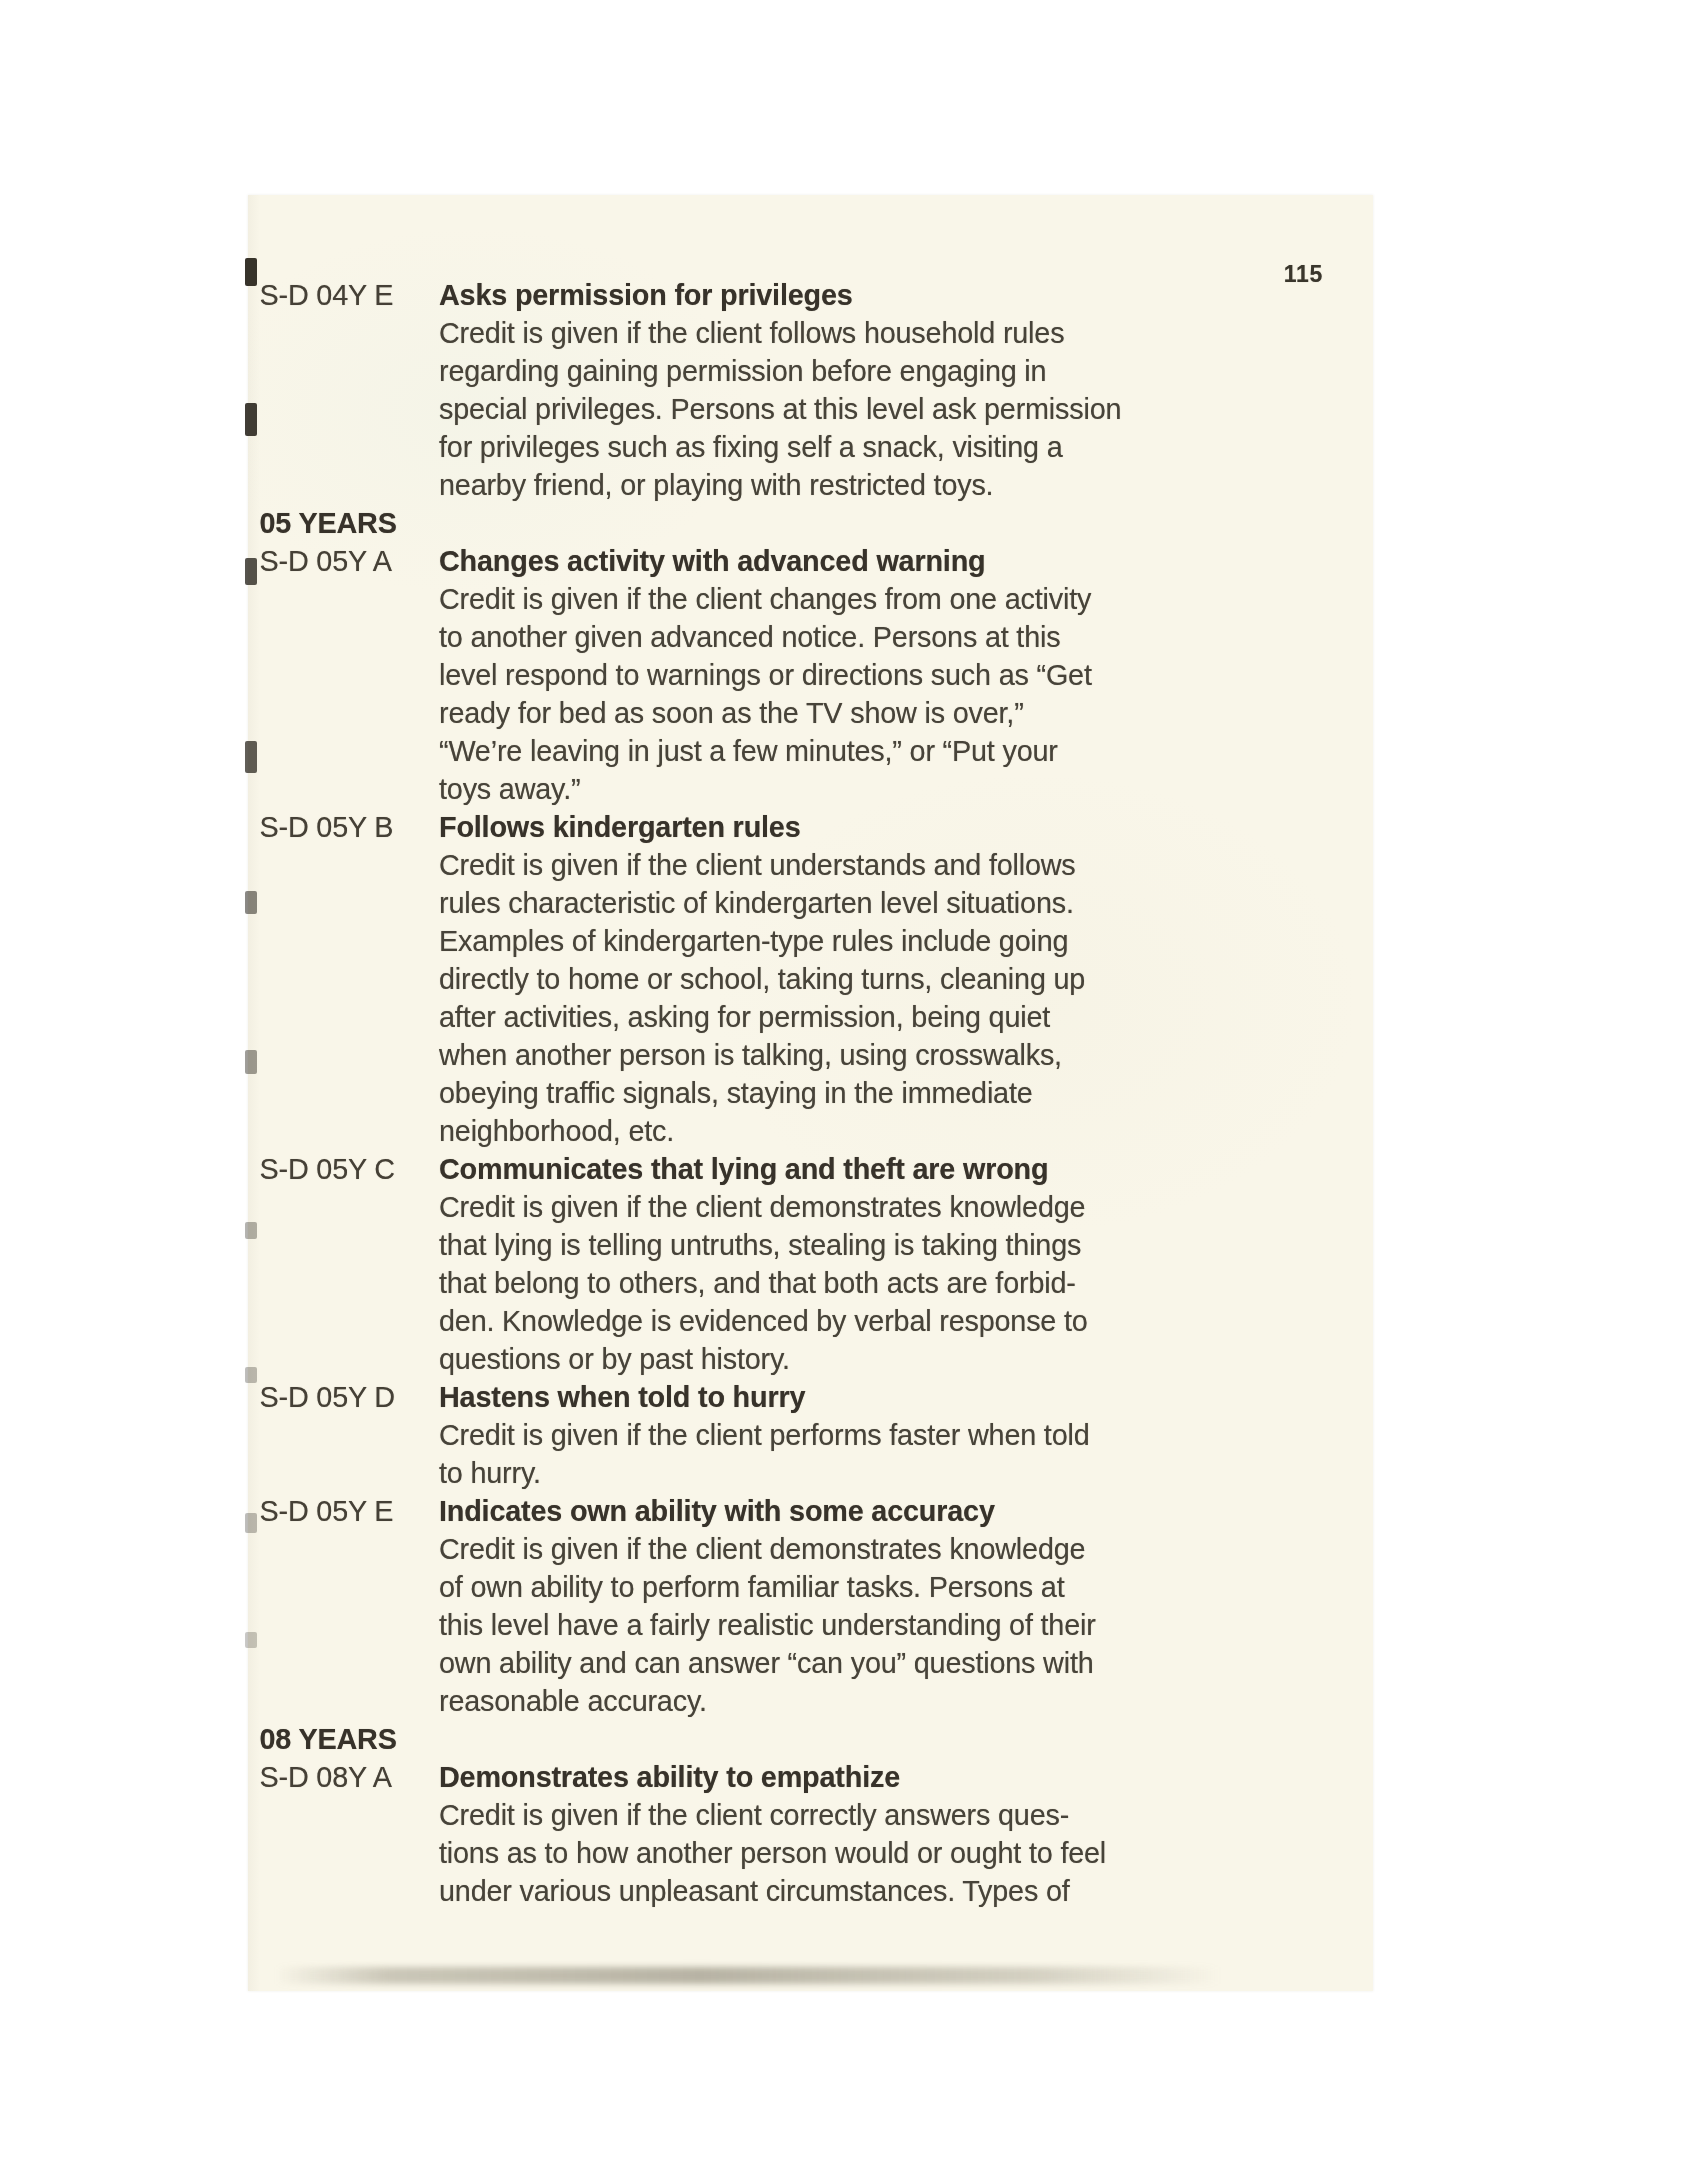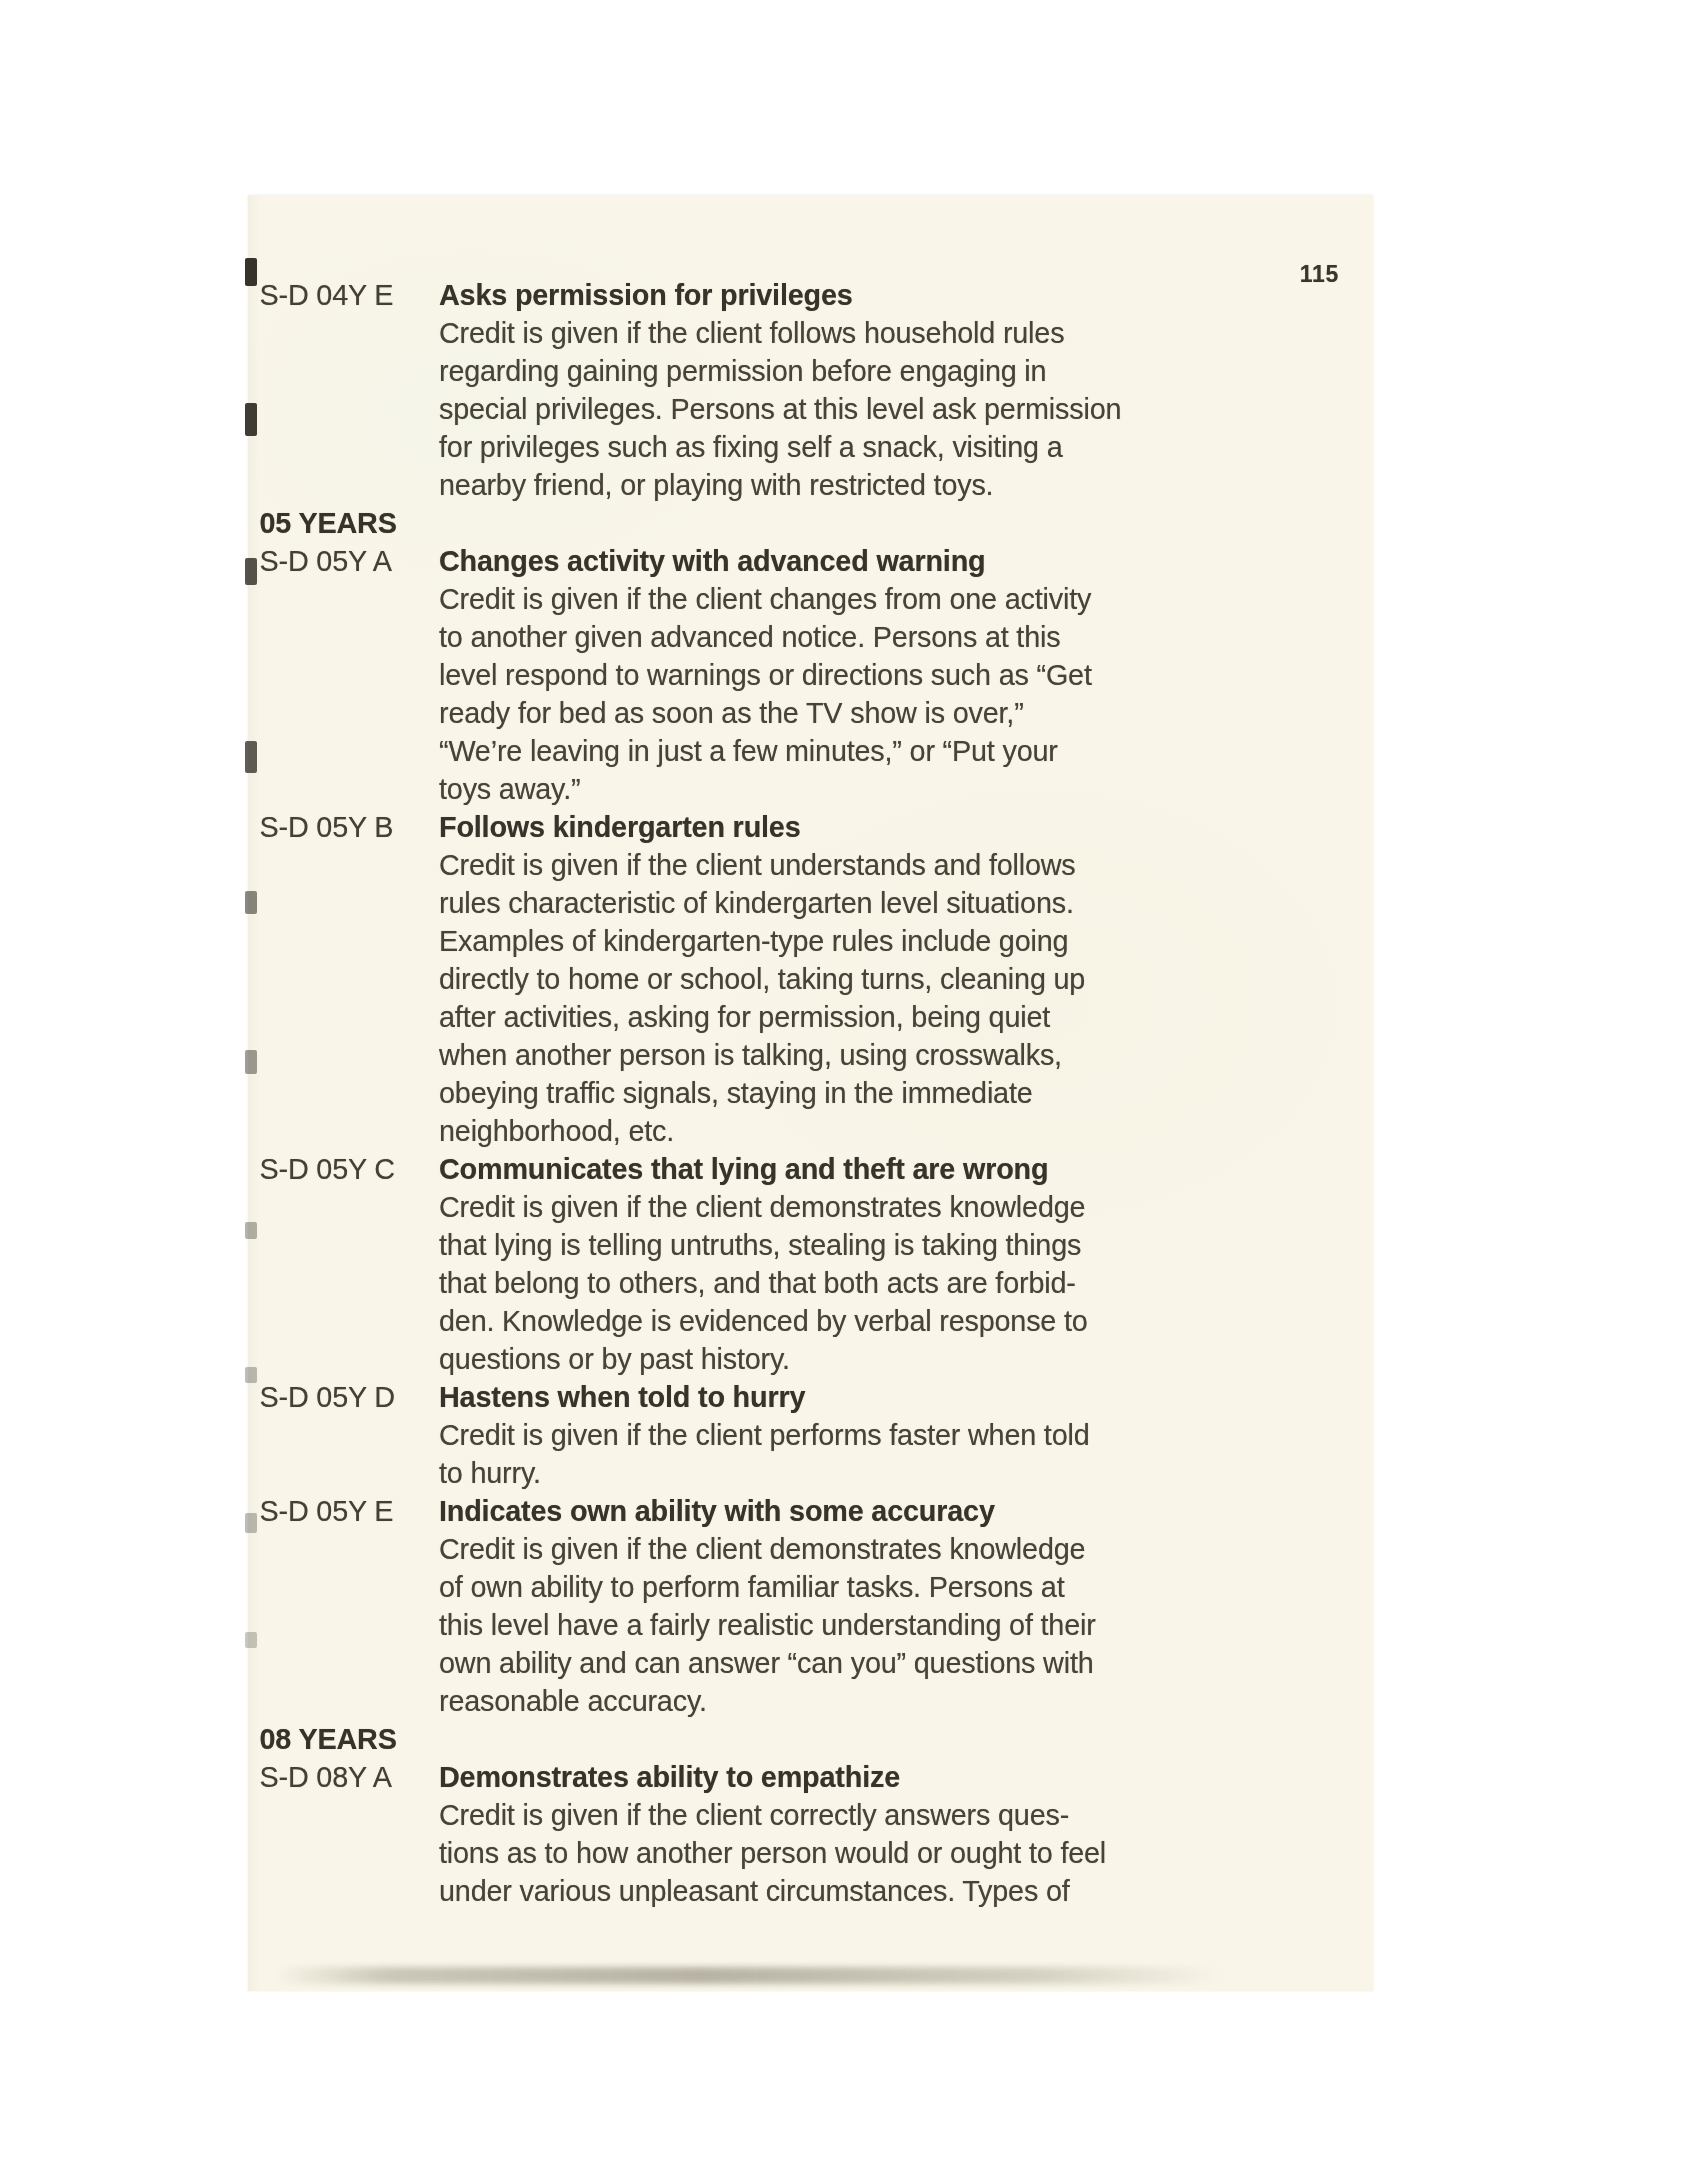--- a/index.html
+++ b/index.html
@@ -5,21 +5,21 @@
   html,body{margin:0;padding:0;background:#ffffff;}
   .canvas{position:relative;width:1687px;height:2183px;background:#ffffff;overflow:hidden;
           font-family:"Liberation Sans",sans-serif;}
   .page{position:absolute;left:248px;top:195px;width:1125px;height:1796px;
         background:#f9f6e9;
         background-image:
           radial-gradient(397px 265px at 20% 12%, rgba(205,228,220,0.10), rgba(205,228,220,0) 70%),
           radial-gradient(463px 331px at 70% 45%, rgba(230,226,205,0.12), rgba(230,226,205,0) 70%),
           linear-gradient(to right, rgba(120,110,90,0.05) 0px, rgba(120,110,90,0) 12px);
         box-shadow:0 0 2.6px rgba(90,85,70,0.10);}
-  .page-number{position:absolute;top:66px;right:34px;font-size:23px;font-weight:700;
+  .page-number{position:absolute;top:66px;right:50px;font-size:23px;font-weight:700;
         letter-spacing:0.7px;color:#3a362c;text-shadow:0 0 0.7px rgba(58,54,44,0.5);}
   .flow{position:absolute;left:191px;top:81px;width:804px;
         font-size:30px;line-height:38px;letter-spacing:-0.2px;color:#474339;
         transform:scaleX(0.96);transform-origin:left top;
         text-shadow:0 0 0.8px rgba(72,66,52,0.55);}
   .item{position:relative;}
   .code{position:absolute;left:-187px;top:0;width:183px;white-space:nowrap;color:#454036;}
   .title{font-weight:700;color:#37322a;}
   .year{font-weight:700;color:#37322a;margin-left:-187px;}
   .line{white-space:nowrap;}

